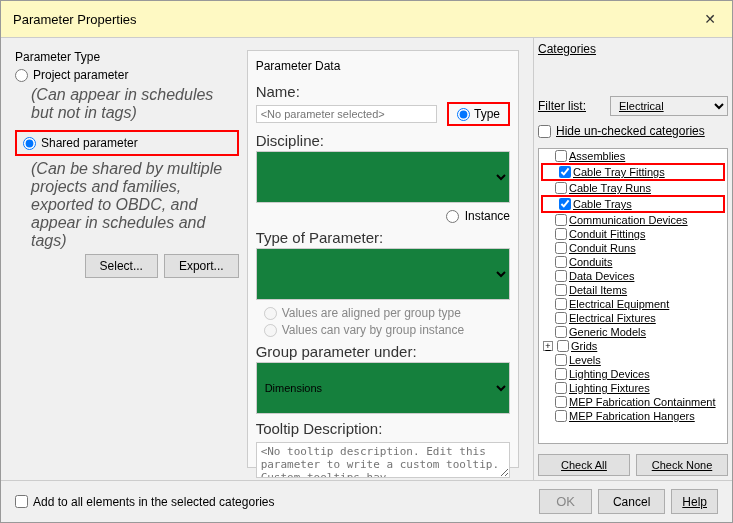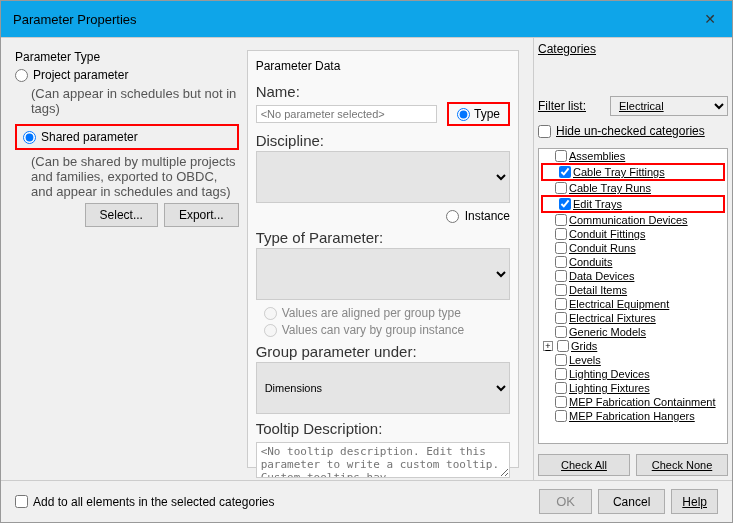--- a/index.html
+++ b/index.html
@@ -16,21 +16,21 @@
     .dialog {
       background: #f0f0f0;
       border: 1px solid #999;
       box-shadow: 3px 3px 10px rgba(0,0,0,0.3);
       width: 733px;
       height: 523px;
       display: flex;
       flex-direction: column;
     }
     .title-bar {
-      background: #0ea5e9;
+      background: #fef9c3;
       border-bottom: 1px solid #ccc;
       padding: 8px 12px;
       display: flex;
       justify-content: space-between;
       align-items: center;
       font-size: 13px;
       font-weight: normal;
     }
     .title-bar-close {
       cursor: pointer;
@@ -82,22 +82,23 @@
       margin: 0;
     }
     .red-box {
       border: 2px solid red;
       padding: 4px 6px;
       display: inline-flex;
       align-items: flex-start;
       gap: 4px;
     }
     .italic-note {
+      font-style: italic;
       color: #555;
-      font-size: 13px;
+      font-size: 16px;
     }
     .button-row {
       display: flex;
       justify-content: flex-end;
       gap: 6px;
       margin-top: 4px;
     }
     .btn {
       padding: 4px 14px;
       background: #e1e1e1;
@@ -126,21 +127,21 @@
       border: 1px solid #ccc;
       font-size: 11px;
       color: #888;
       background: #fff;
     }
     .field-select {
       width: 100%;
       padding: 18px 4px;
       border: 1px solid #ccc;
       font-size: 11px;
-      background: #e5e5e5;
+      background: #15803d;
     }
     .red-box-inline {
       border: 2px solid red;
       padding: 3px 8px;
       display: inline-flex;
       align-items: center;
       gap: 4px;
     }
     .values-row {
       display: flex;
@@ -408,21 +409,21 @@
         <div class="cat-item">
           <span style="width:10px;"></span>
           <input type="checkbox" style="">
           <span class="cat-item-label">Cable Tray Runs</span>
         </div>
 
         <div style="border:2px solid red; margin:0 2px;">
           <div class="cat-item">
             <span style="width:10px;"></span>
             <input type="checkbox" checked="" style="">
-            <span class="cat-item-label">Edit Trays</span>
+            <span class="cat-item-label">Cable Trays</span>
           </div>
         </div>
 
         <div class="cat-item">
           <span style="width:10px;"></span>
           <input type="checkbox" style="">
           <span class="cat-item-label">Communication Devices</span>
         </div>
 
         <div class="cat-item">

